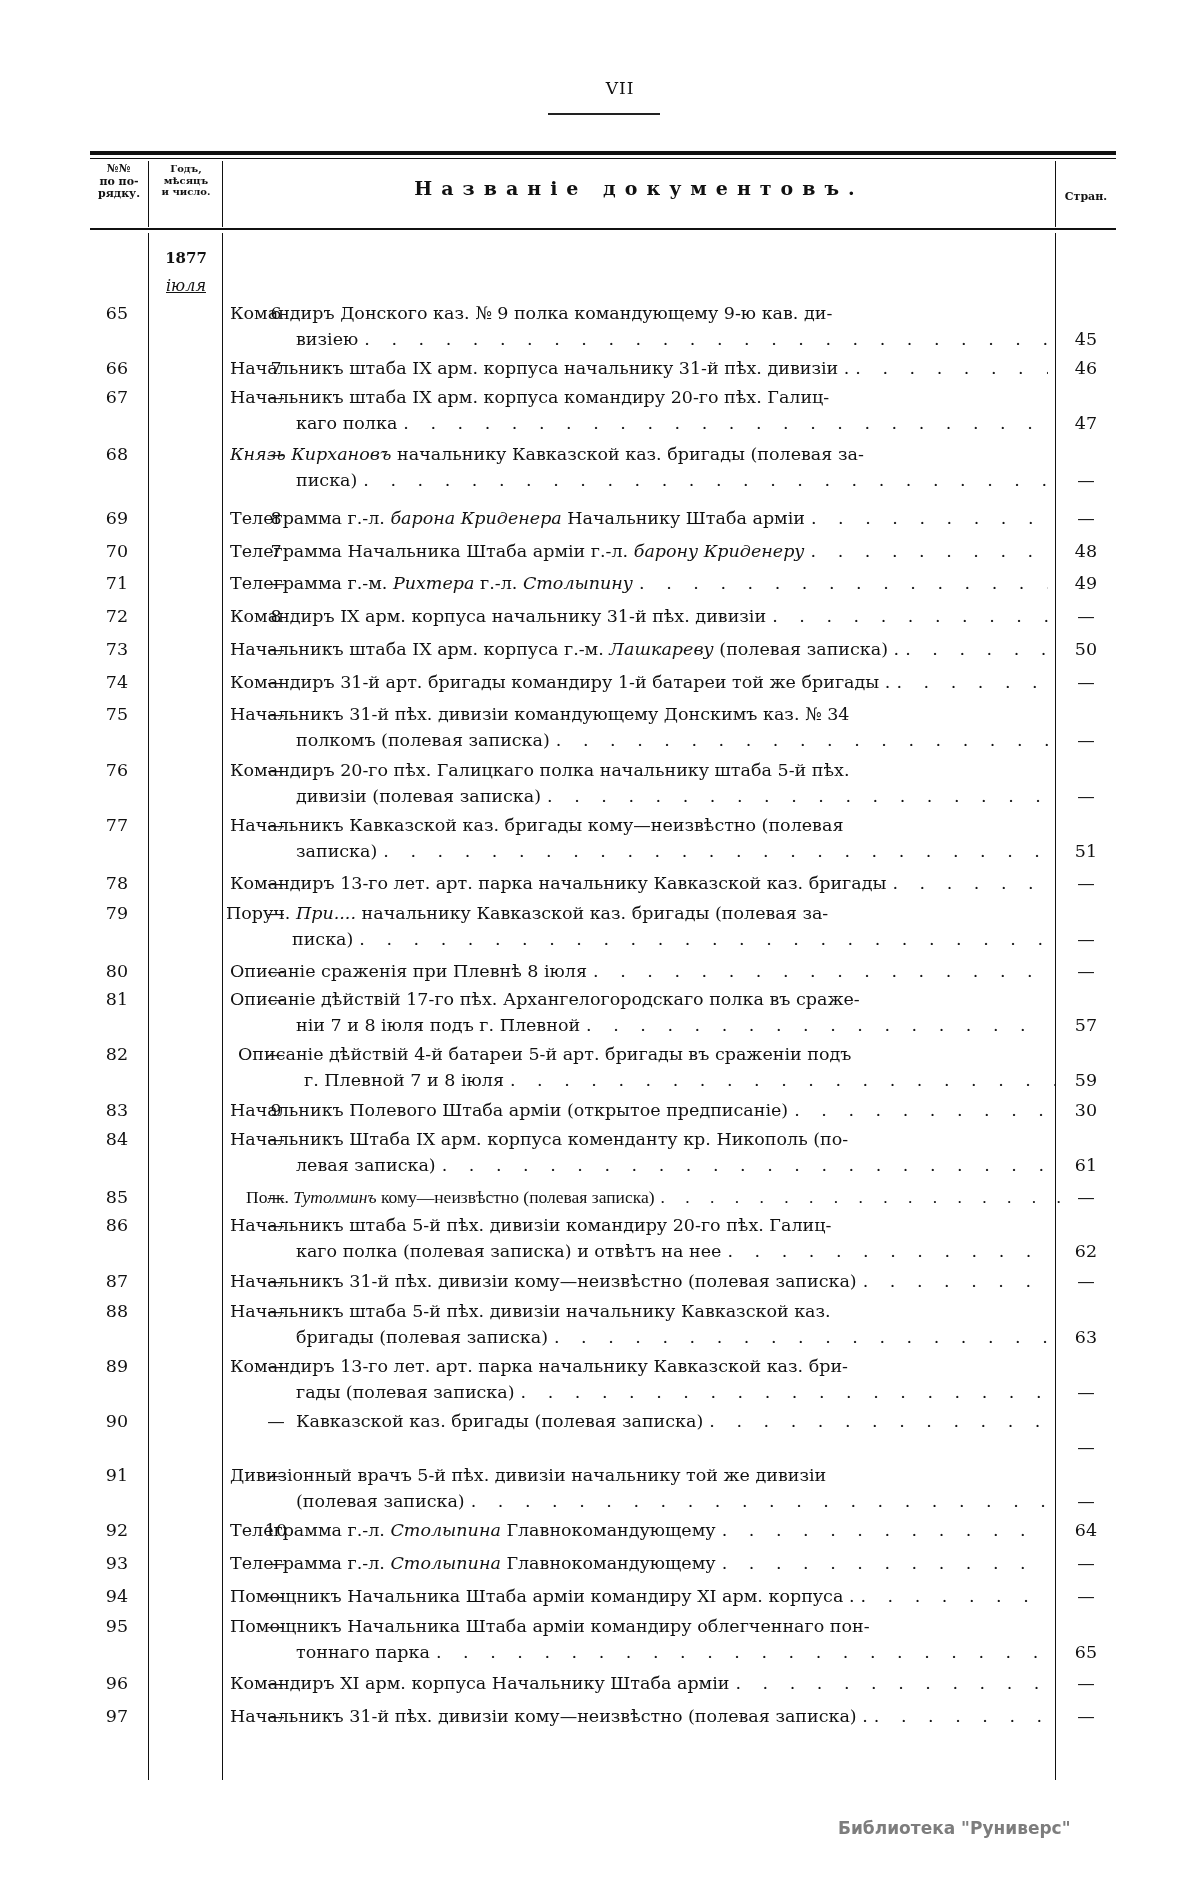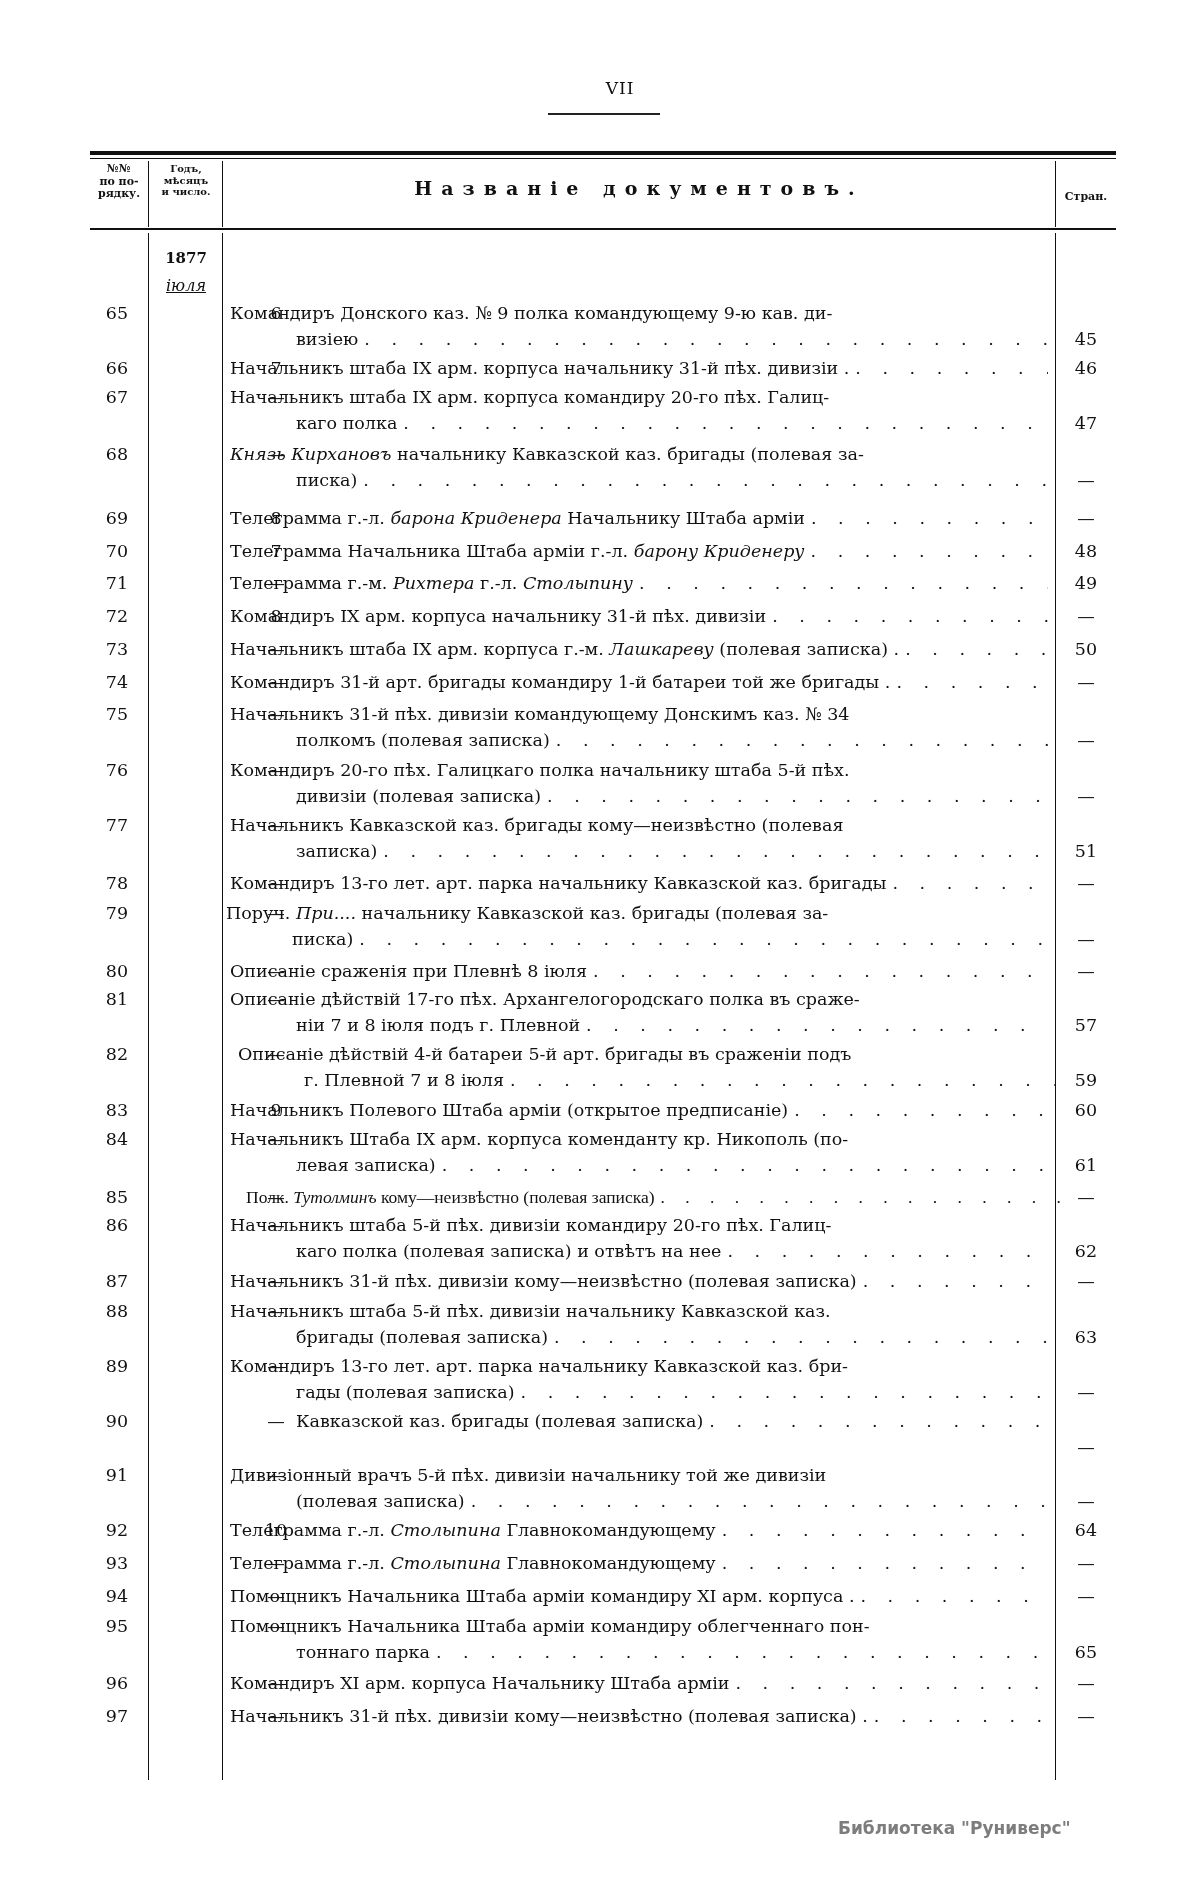--- a/index.html
+++ b/index.html
@@ -277,21 +277,21 @@
       </div>
       <div class="row" style="top: 1097px;">
         <div class="num">83</div>
         <div class="date">9</div>
         <div class="title" style="left: 140px; width: 818px; margin-left: 0px;">
           <span class="line lead">
             <span class="txt"><span>Начальникъ Полевого Штаба арміи (открытое предписаніе)</span></span>
             <span class="dots">. . . . . . . . . . . . . . . . . . . . . . . . . . . . . . . . . . . . . . . . . . . . . . . . . . . . . . . . . . . . . . . . . . . . . . . . . . . . . . . . </span>
           </span>
         </div>
-        <div class="page" style="top: 0px;">60</div>
+        <div class="page" style="top: 0px;">30</div>
       </div>
       <div class="row" style="top: 1126px;">
         <div class="num">84</div>
         <div class="date">—</div>
         <div class="title" style="left: 140px; width: 818px; margin-left: 0px;">
           <span class="line"><span class="txt"><span>Начальникъ Штаба IX арм. корпуса коменданту кр. Никополь (по-</span></span></span>
           <span class="line lead" style="padding-left: 66px;">
             <span class="txt"><span>левая записка)</span></span>
             <span class="dots">. . . . . . . . . . . . . . . . . . . . . . . . . . . . . . . . . . . . . . . . . . . . . . . . . . . . . . . . . . . . . . . . . . . . . . . . . . . . . . . . </span>
           </span>

